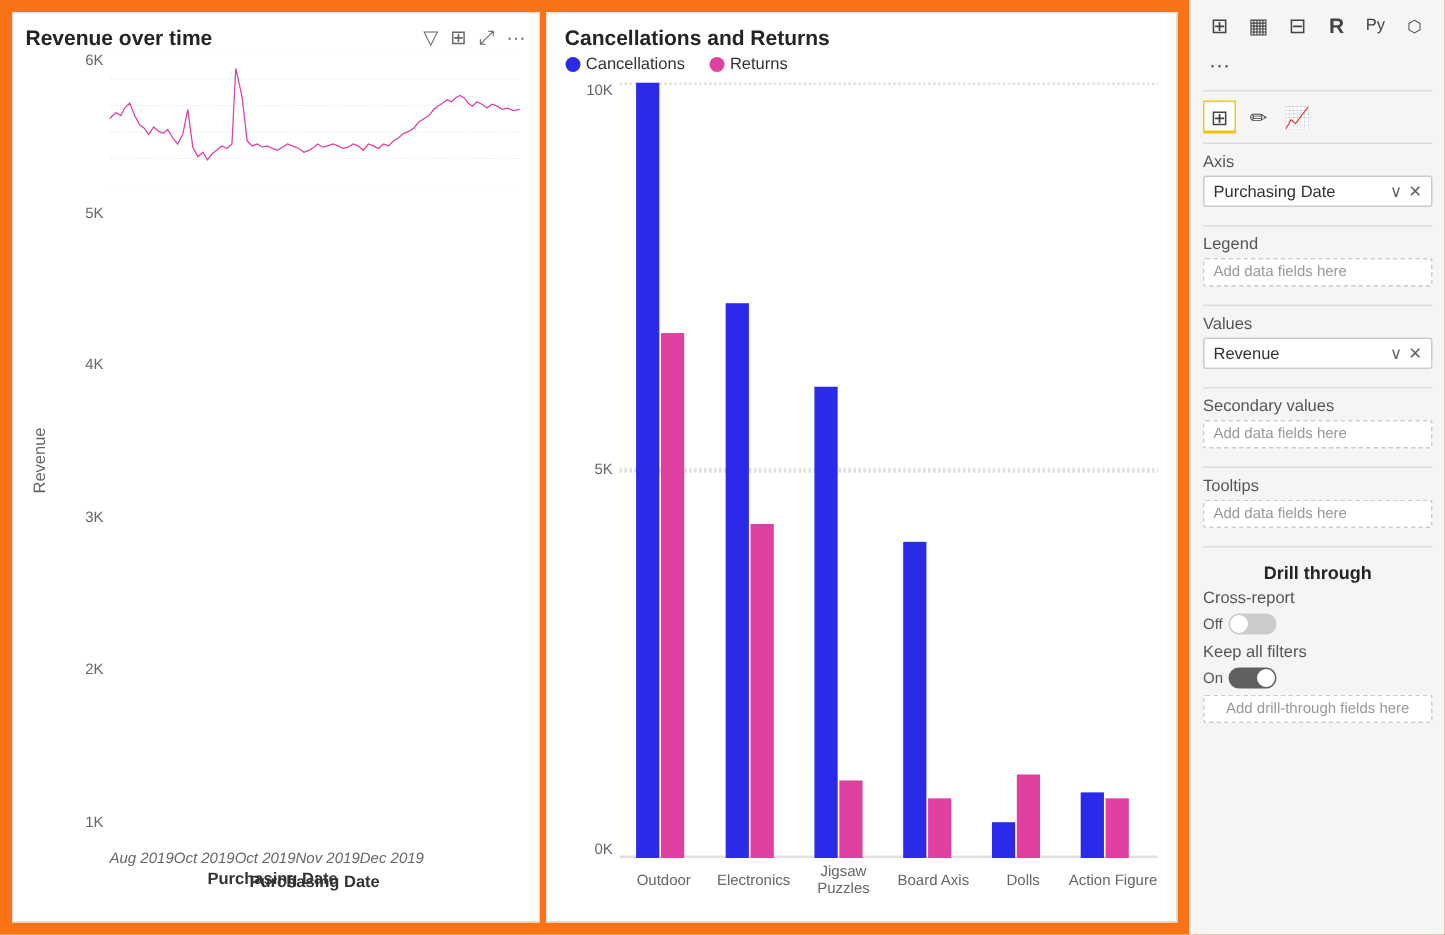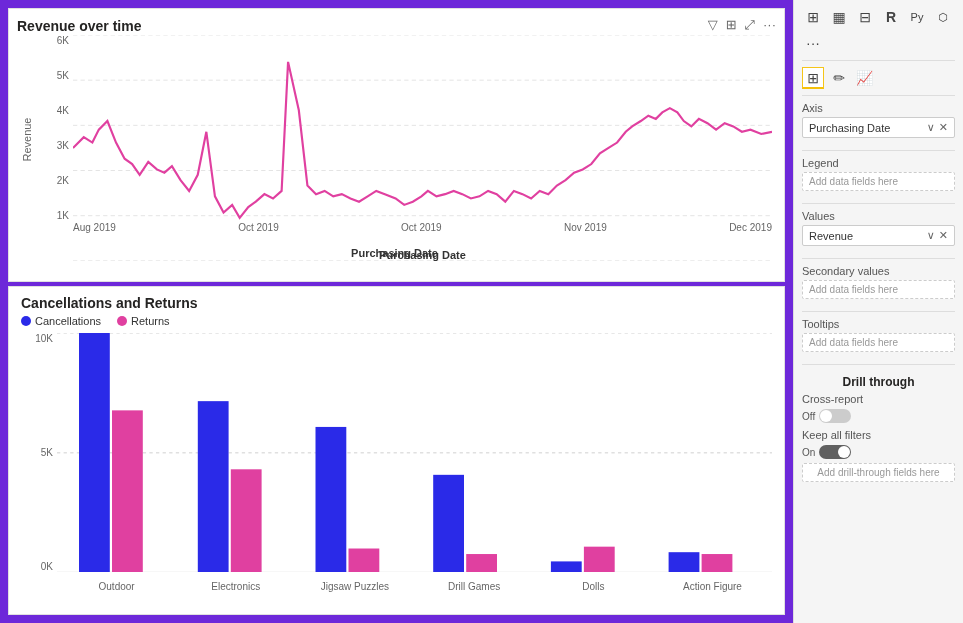--- a/index.html
+++ b/index.html
@@ -1,31 +1,31 @@
 <!DOCTYPE html>
 <html><head>
   <meta charset="utf-8">
   <style>
     * { box-sizing: border-box; margin: 0; padding: 0; }
     body { font-family: 'Segoe UI', Arial, sans-serif; background: #f3f3f3; display: flex; width: 963px; height: 623px; overflow: hidden; }
     
-    .main-content { flex: 1; background: #6d28d9; padding: 8px; display: flex; flex-direction: column; gap: 4px; overflow: hidden; }
+    .main-content { flex: 1; background: #f97316; padding: 8px; display: flex; flex-direction: row; gap: 4px; overflow: hidden; }
     
     .chart-panel { background: #fff; border: 1px solid #e0e0e0; padding: 8px 12px 4px 8px; position: relative; flex: 1; min-height: 0; }
     .chart-title { font-size: 14px; font-weight: 600; color: #252423; margin-bottom: 4px; }
     .chart-icons { position: absolute; top: 8px; right: 8px; display: flex; gap: 8px; color: #666; font-size: 13px; }
     .chart-icons span { cursor: pointer; }
     
     .line-chart-area { display: flex; width: 100%; height: calc(100% - 50px); }
     .y-axis-label { writing-mode: vertical-rl; transform: rotate(180deg); font-size: 11px; color: #666; display: flex; align-items: center; justify-content: center; width: 20px; }
     .line-chart-inner { flex: 1; position: relative; }
     .y-ticks { position: absolute; left: 0; top: 0; bottom: 24px; width: 36px; display: flex; flex-direction: column; justify-content: space-between; align-items: flex-end; padding-right: 4px; }
     .y-tick { font-size: 10px; color: #666; }
     .svg-area { position: absolute; left: 36px; right: 0; top: 0; bottom: 24px; }
-    .x-axis { position: absolute; left: 36px; right: 0; bottom: 12px; display: flex; justify-content: space-between; }
+    .x-axis { position: absolute; left: 36px; right: 0; bottom: 0; display: flex; justify-content: flex-start; font-style: italic; }
     .x-tick { font-size: 10px; color: #666; text-align: center; }
     .x-axis-label { position: absolute; bottom: -4px; left: 36px; right: 0; text-align: center; font-size: 11px; color: #333; font-weight: 500; }
 
     .bottom-panel { background: #fff; border: 1px solid #e0e0e0; padding: 8px 12px; flex: 1.2; min-height: 0; }
     .bar-chart-title { font-size: 14px; font-weight: 600; color: #252423; margin-bottom: 4px; }
     .legend-row { display: flex; gap: 16px; margin-bottom: 6px; }
     .legend-item { display: flex; align-items: center; gap: 4px; font-size: 11px; color: #333; }
     .legend-dot { width: 10px; height: 10px; border-radius: 50%; }
     .bar-chart-area { display: flex; height: calc(100% - 52px); }
     .bar-y-ticks { display: flex; flex-direction: column; justify-content: space-between; align-items: flex-end; width: 36px; padding-right: 4px; padding-bottom: 20px; text-align: right; }
@@ -152,21 +152,21 @@
           <rect x="449" y="124" width="28" height="6" fill="#2a2ae8"></rect>
           <rect x="479" y="116" width="28" height="14" fill="#e040a0"></rect>
 
           <rect x="556" y="119" width="28" height="11" fill="#2a2ae8"></rect>
           <rect x="586" y="120" width="28" height="10" fill="#e040a0"></rect>
         </svg>
         <div class="bar-x-axis">
           <span class="bar-x-label">Outdoor</span>
           <span class="bar-x-label">Electronics</span>
           <span class="bar-x-label">Jigsaw Puzzles</span>
-          <span class="bar-x-label">Drill Games</span>
+          <span class="bar-x-label">Board Axis</span>
           <span class="bar-x-label">Dolls</span>
           <span class="bar-x-label">Action Figure</span>
         </div>
       </div>
     </div>
   </div>
 </div>
 
 <div class="right-panel">
 

